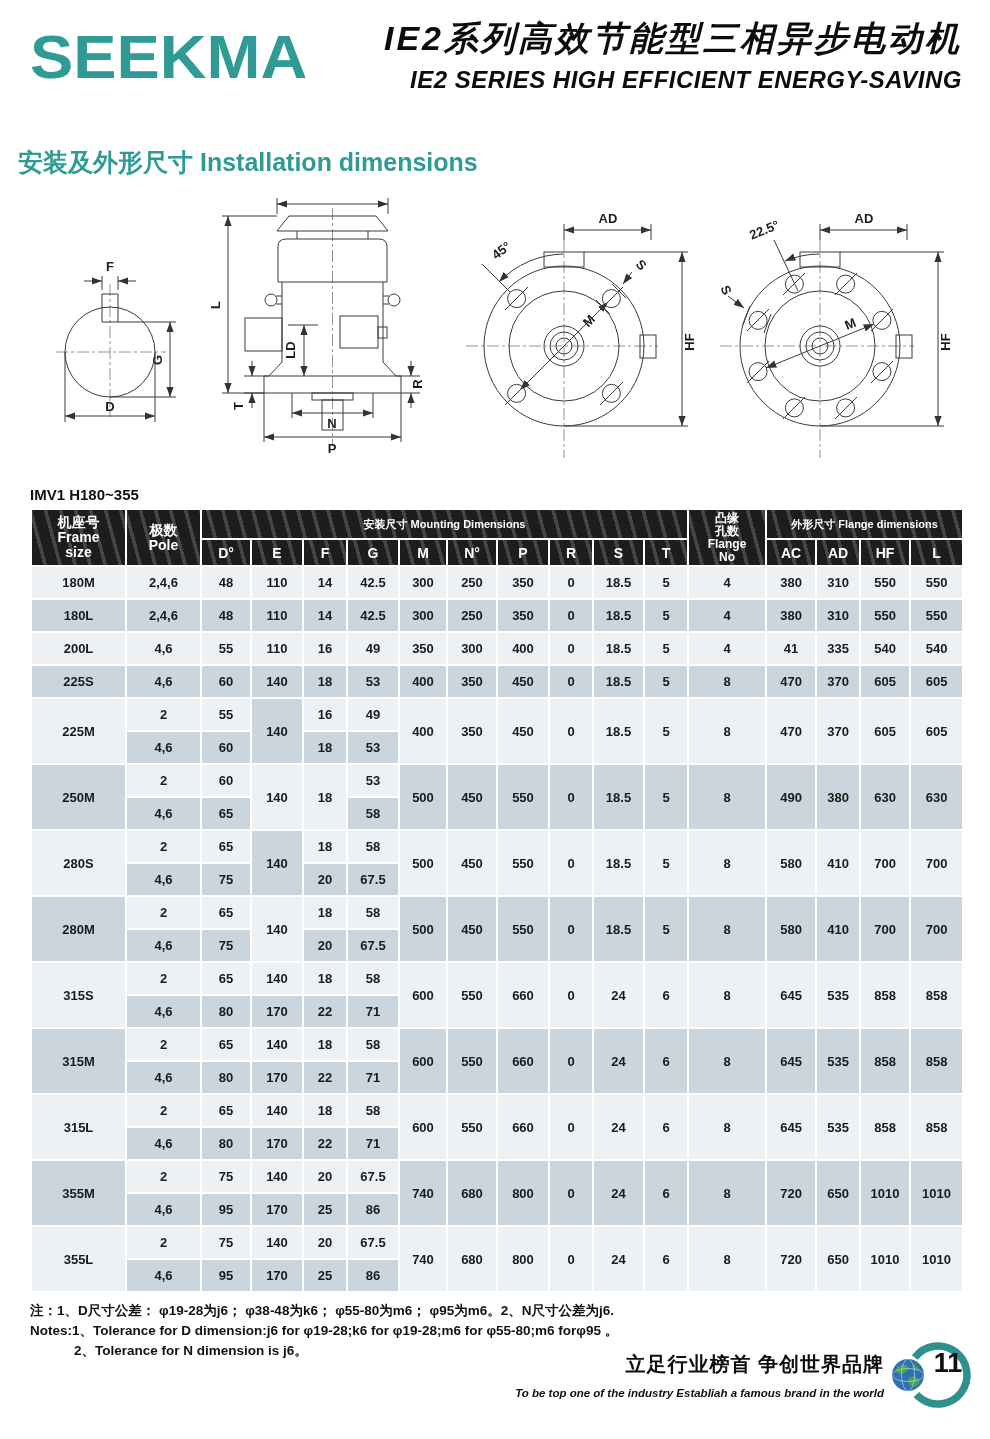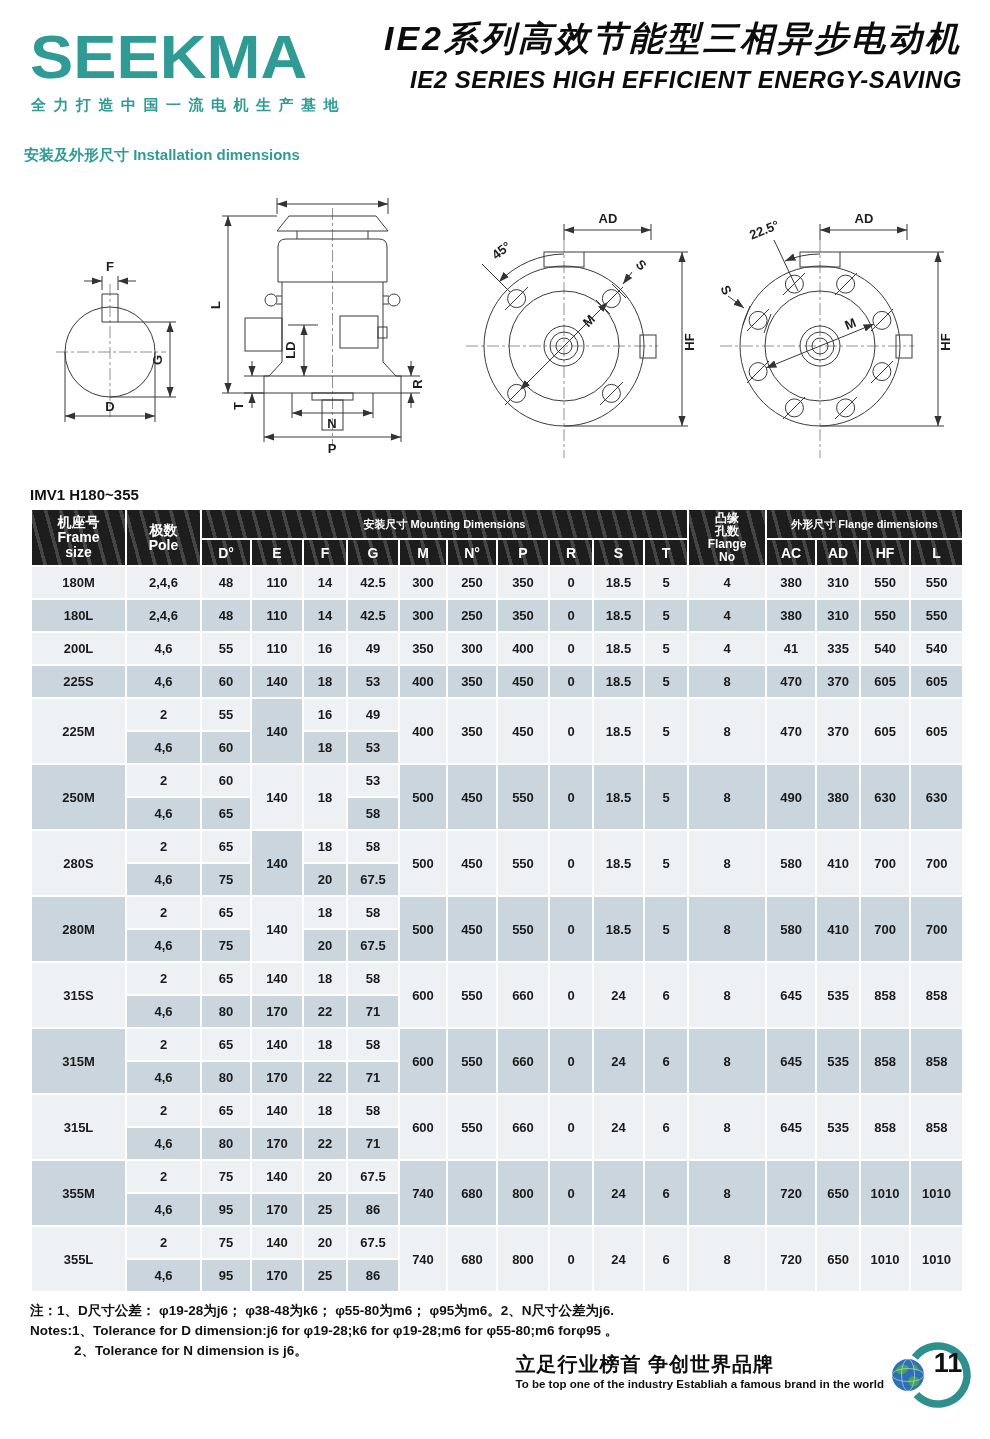--- a/index.html
+++ b/index.html
@@ -16,22 +16,22 @@
   }
   .tagline {
     position:absolute; left:31px; top:96px;
     font-size:15px; font-weight:bold; color:#2f9b94; letter-spacing:7.5px; white-space:nowrap;
   }
   .title-block { position:absolute; right:28px; top:16px; text-align:right; color:#0c0c0c;font-style:italic; }
   .title-cn { font-size:34px; font-weight:bold; letter-spacing:3px; white-space:nowrap; }
   .title-en1 { font-size:24px; font-weight:bold; letter-spacing:0.5px; margin-top:4px; white-space:nowrap; }
   .title-en2 { font-size:24px; font-weight:bold; letter-spacing:3.5px; white-space:nowrap; }
   .section-title {
-    position:absolute; left:24px; top:146px;
-    font-size:15px; font-weight:bold; color:#2f9b94; white-space:nowrap;
+    position:absolute; left:18px; top:146px;
+    font-size:25px; font-weight:bold; color:#2f9b94; white-space:nowrap;
   }
   
   .diagrams { position:absolute; left:0; top:182px; width:990px; height:295px; }
   .diagrams svg { position:absolute; }
   .dstroke { stroke:#3a3a3a; stroke-width:1; fill:none; }
   .dcl { stroke:#777; stroke-width:0.8; fill:none; stroke-dasharray:12 3 3 3; }
   .dlabel { font-family:"Liberation Sans",sans-serif; font-size:13px; font-weight:bold; fill:#1d1d1d; }
   
   .table-label { position:absolute; left:30px; top:486px; font-size:15px; font-weight:bold; color:#101010; }
   #dim-table {
@@ -47,38 +47,37 @@
   .th-small { font-size:12px; font-weight:bold; line-height:13px; }
   .th-group { height:30px; font-size:11px; font-weight:bold; }
   .th-sub { height:27px; font-size:14px; font-weight:bold; }
   #dim-table td { font-size:13px; font-weight:bold; color:#1a1a1a; height:33px; }
   .c-light { background:#eef1f4; }
   .c-blue  { background:#cad5dd; }
   
   .notes { position:absolute; left:30px; top:1301px; font-size:13.5px; font-weight:bold; color:#111; line-height:20px; }
   .note-indent { margin-left:44px; }
   
-  .slogan { position:absolute; right:106px; top:1351px; text-align:left; color:#0e0e0e; }
+  .slogan { position:absolute; right:106px; top:1351px; text-align:right; color:#0e0e0e; }
   .slogan-cn { font-size:20px; font-weight:bold; letter-spacing:1px; }
-  .slogan-en { font-size:11.5px; font-weight:bold; margin-top:0; }
+  .slogan-en { font-size:11.5px; font-weight:bold; margin-top:9px;font-style:italic; }
   .badge { position:absolute; left:890px; top:1337px; width:86px; height:80px; }
   .badge .ring { position:absolute; left:10px; top:0; }
   .badge .globe { position:absolute; left:0px; top:20px; }
   .pagenum {
     position:absolute; left:33px; top:11px; width:50px; text-align:center;
     font-size:27px; font-weight:bold; color:#111;
   }
 </style>
 </head>
 <body>
 
 <div class="page">
 
   <div class="logo">SEEKMA</div>
-  <div class="tagline">全力打造中国一流电机生产基地</div>
   <div class="title-block">
     <div class="title-cn">IE2系列高效节能型三相异步电动机</div>
     <div class="title-en1">IE2 SERIES HIGH EFFICIENT ENERGY-SAVING</div>
   </div>
 
   <div class="section-title">安装及外形尺寸 Installation dimensions</div>
 
   <div class="diagrams">
 
     <svg style="left:38px; top:70px;" width="150" height="185" viewBox="0 0 150 185">

